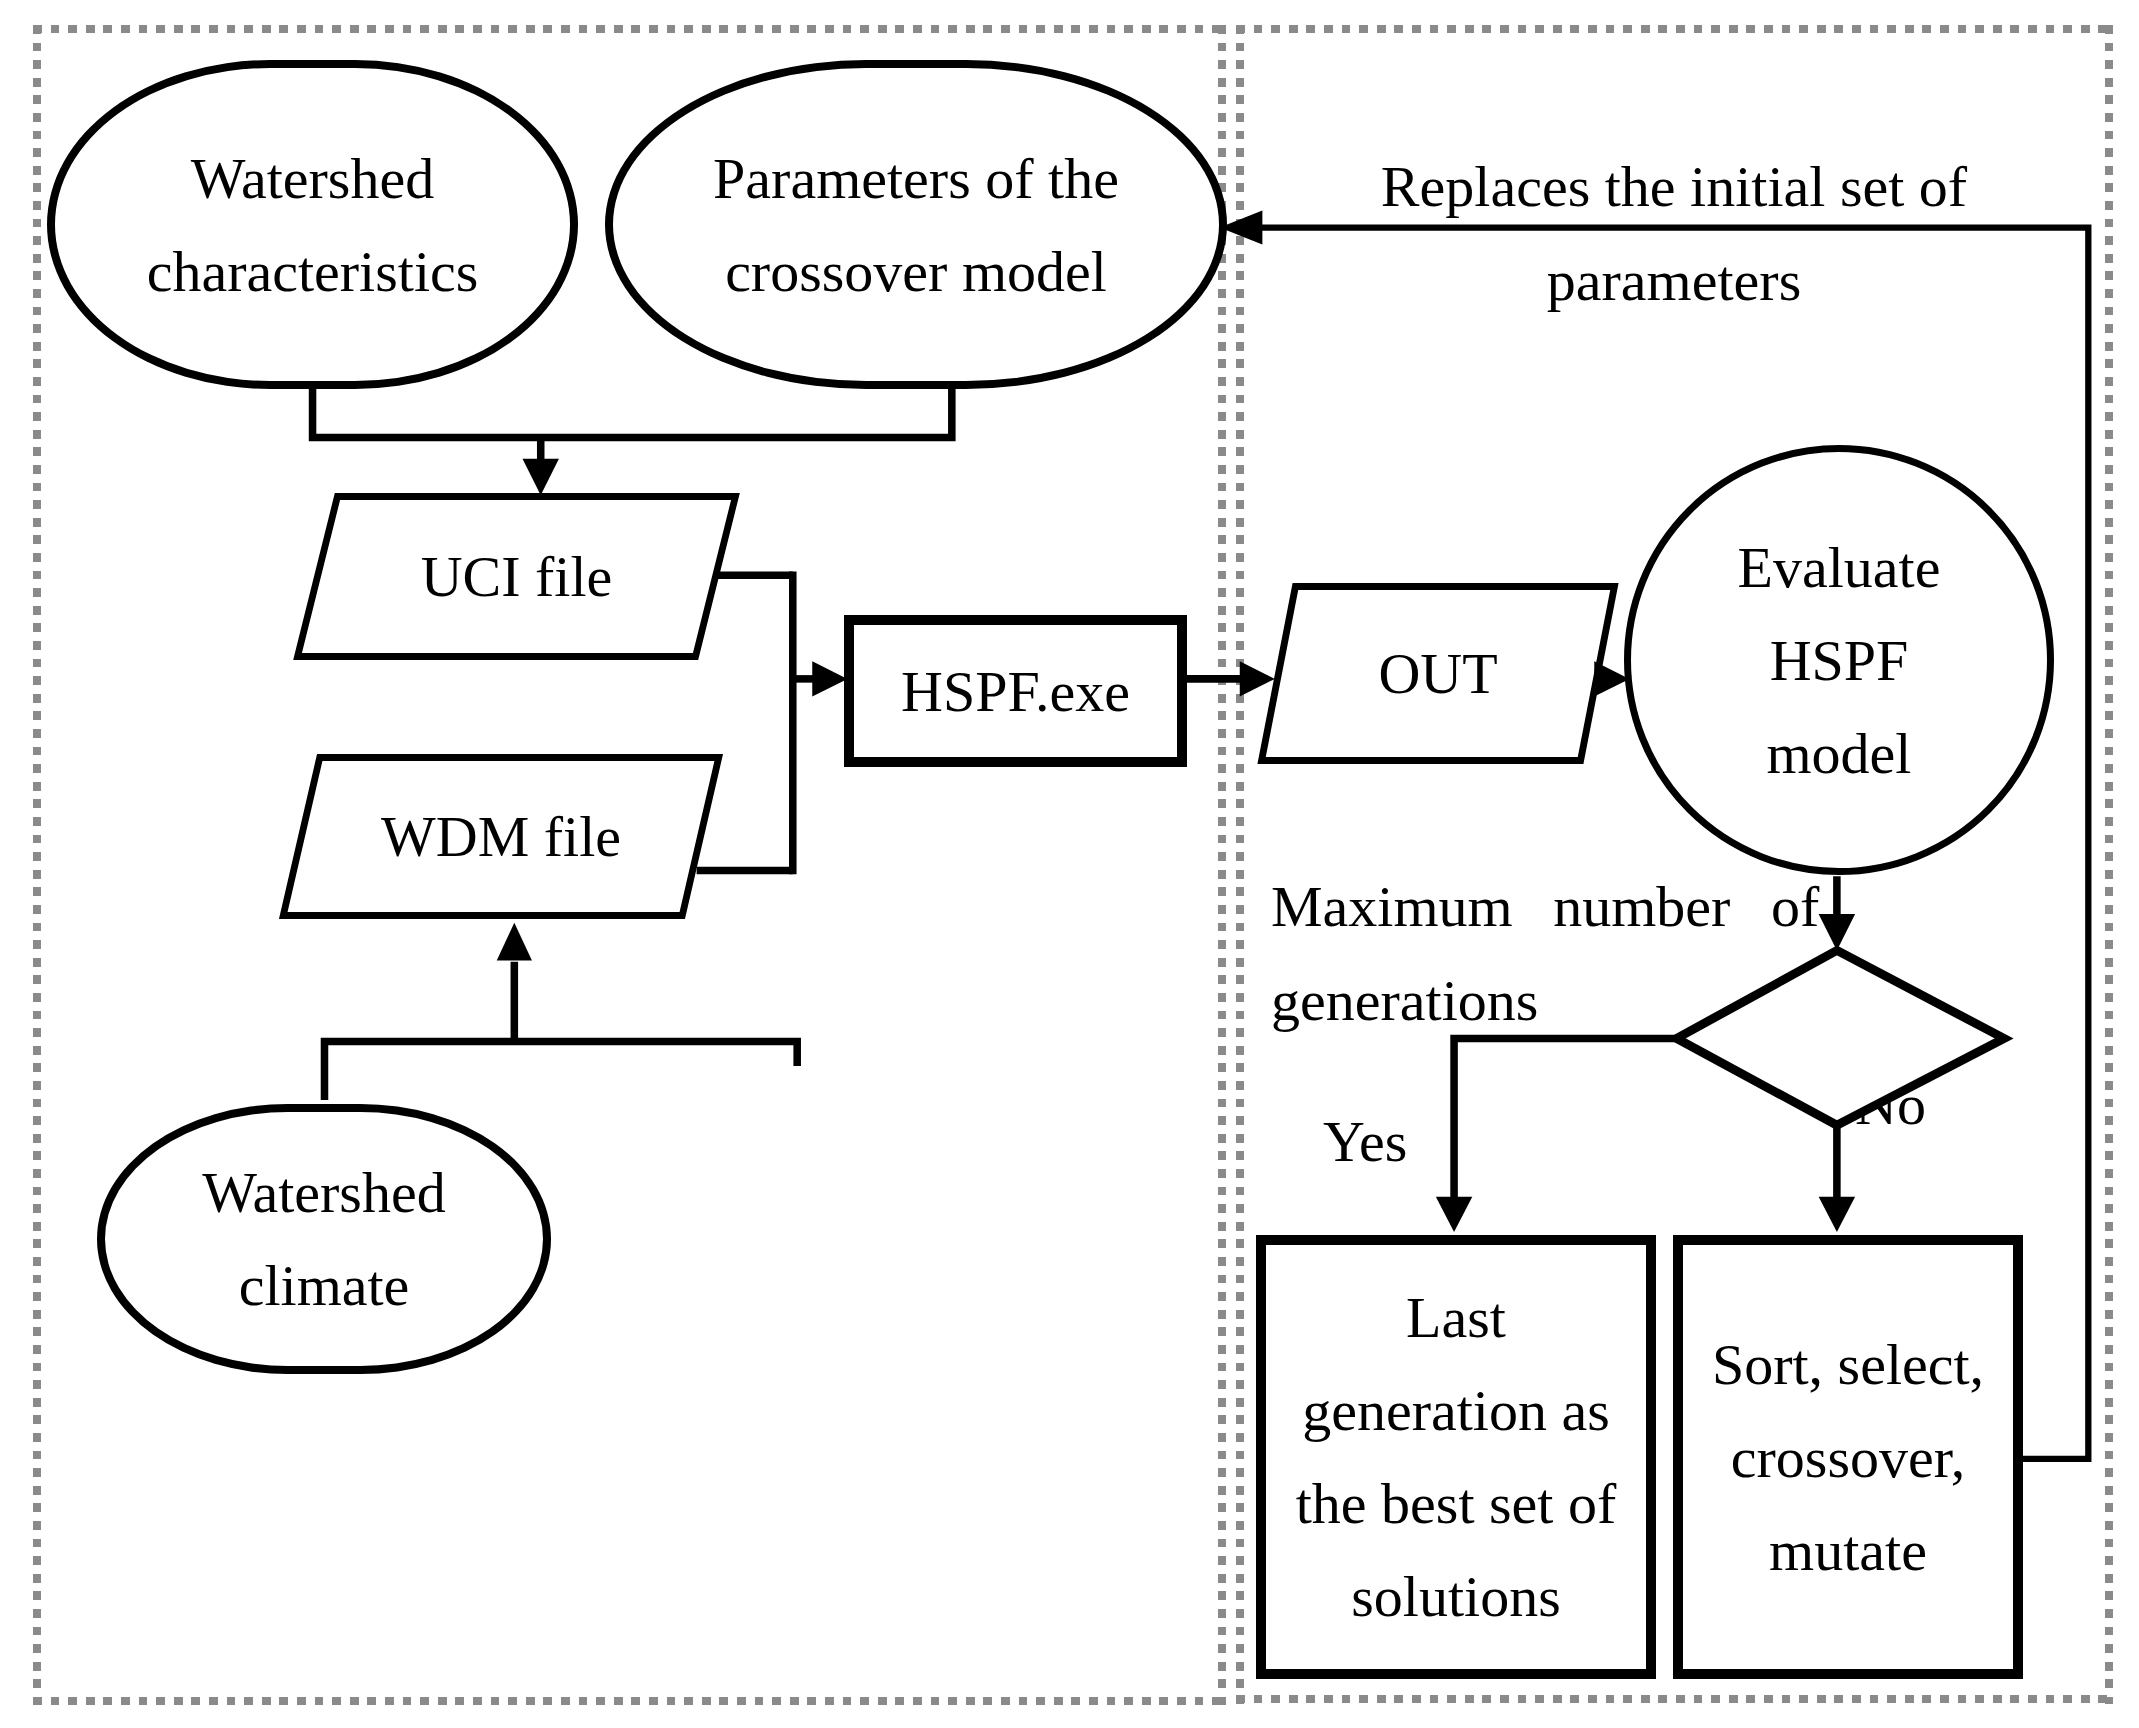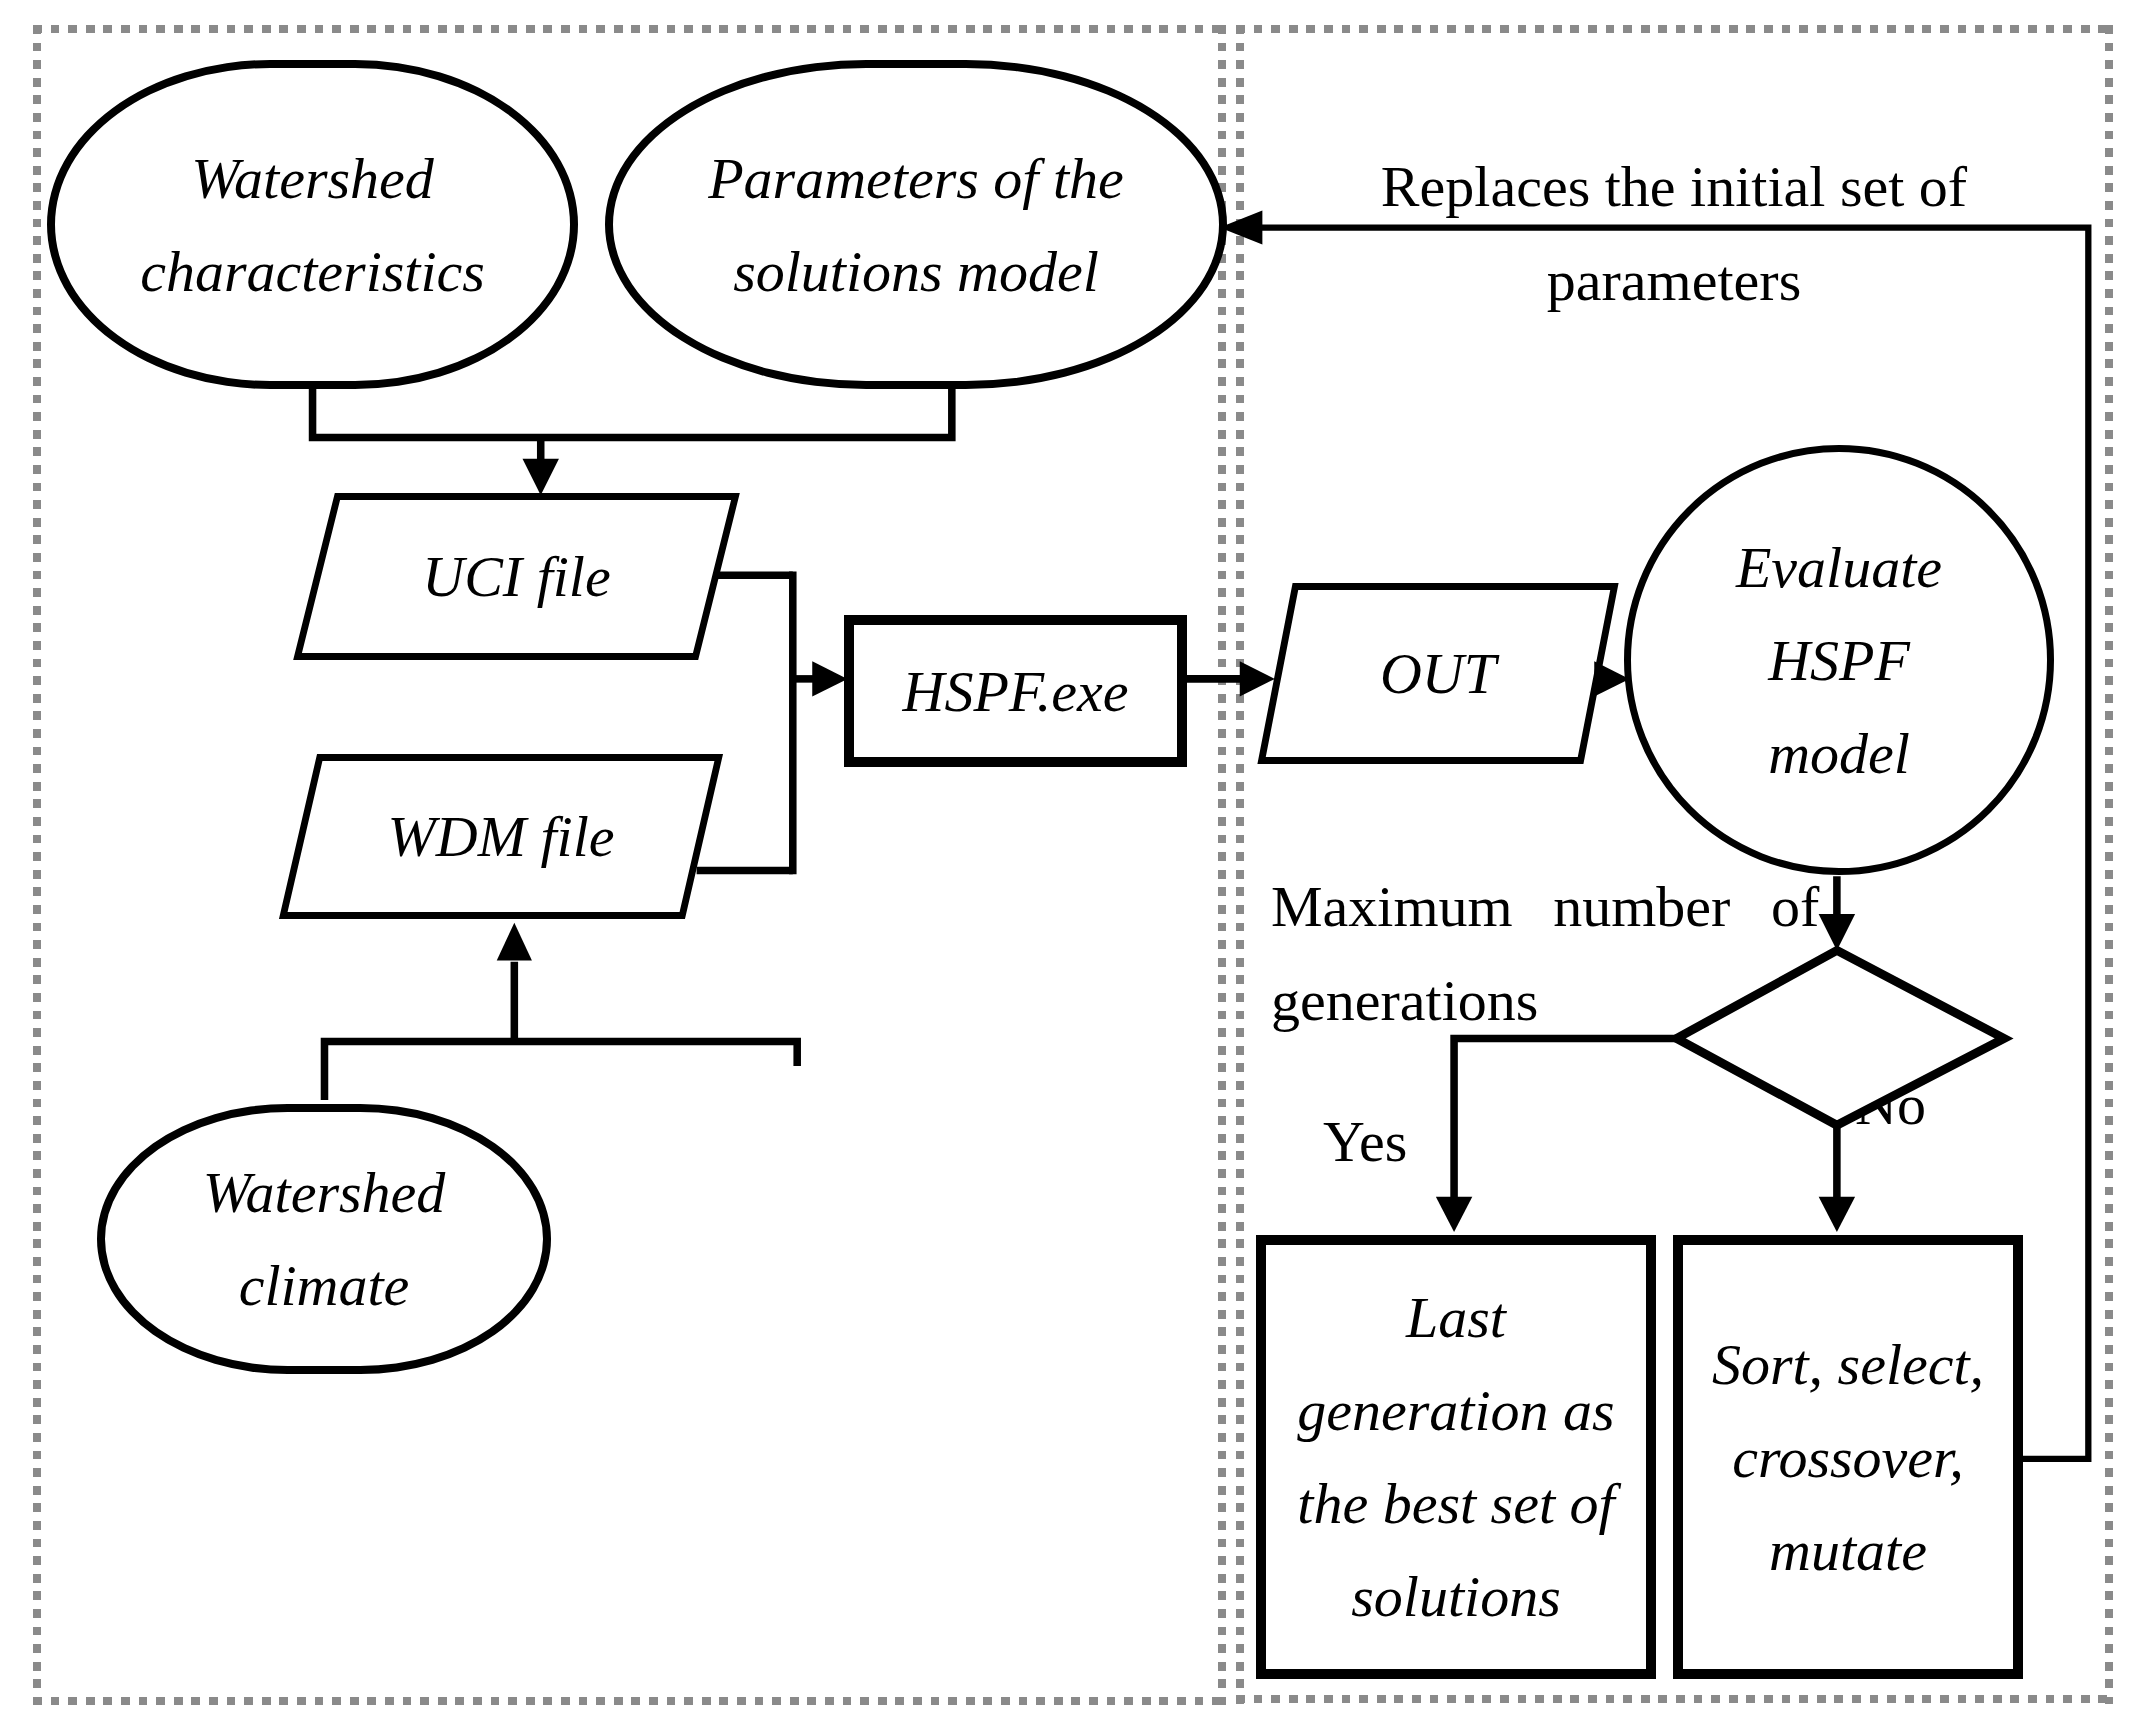--- a/index.html
+++ b/index.html
@@ -11,21 +11,21 @@
   .vdot{position:absolute;width:8.2px;
         background:repeating-linear-gradient(180deg,#8a8a8a 0 8.8px,transparent 8.8px 17.6px);}
   
   .shape{position:absolute;box-sizing:border-box;background:#ffffff;border:8.8px solid #000;
          display:flex;align-items:center;justify-content:center;}
   .stadium{border-radius:42%/50%;}
   .para{border-width:7.5px;}
   .rect{border-width:10px;}
   .circle{border-radius:50%;border-width:7.5px;}
   .bigbox{border-width:10px;}
-  .lbl{width:100%;text-align:center;font-size:58px;line-height:93px;white-space:pre-line;font-style:italic;}
+  .lbl{width:100%;text-align:center;font-size:58px;line-height:93px;white-space:pre-line;}
   .ann{position:absolute;font-size:58px;line-height:94px;white-space:pre-line;}
   .wide{word-spacing:0.45em;}
   svg.wires{position:absolute;left:0;top:0;pointer-events:none;}
 </style>
 </head>
 <body>
 
 <div class="stage">
 
   <div class="hdot" style="left:33px;top:25px;width:1193px"></div>
@@ -38,21 +38,21 @@
   <div class="vdot" style="left:1236px;top:25px;height:1679px"></div>
   <div class="vdot" style="left:2105px;top:25px;height:1679px"></div>
 
   <div class="shape stadium" style="left:47px;top:60px;width:531px;height:329px">
     <div class="lbl">Watershed
 characteristics</div>
   </div>
 
   <div class="shape stadium" style="left:605px;top:60px;width:622px;height:329px">
     <div class="lbl">Parameters of the
-solutions model</div>
+crossover model</div>
   </div>
 
   <div class="shape para" style="left:314px;top:493px;width:405px;height:167px;transform:skewX(-14deg)">
     <div class="lbl" style="transform:skewX(14deg)">UCI file</div>
   </div>
 
   <div class="shape para" style="left:298px;top:754px;width:406px;height:165px;transform:skewX(-13deg)">
     <div class="lbl" style="transform:skewX(13deg)">WDM file</div>
   </div>
 

